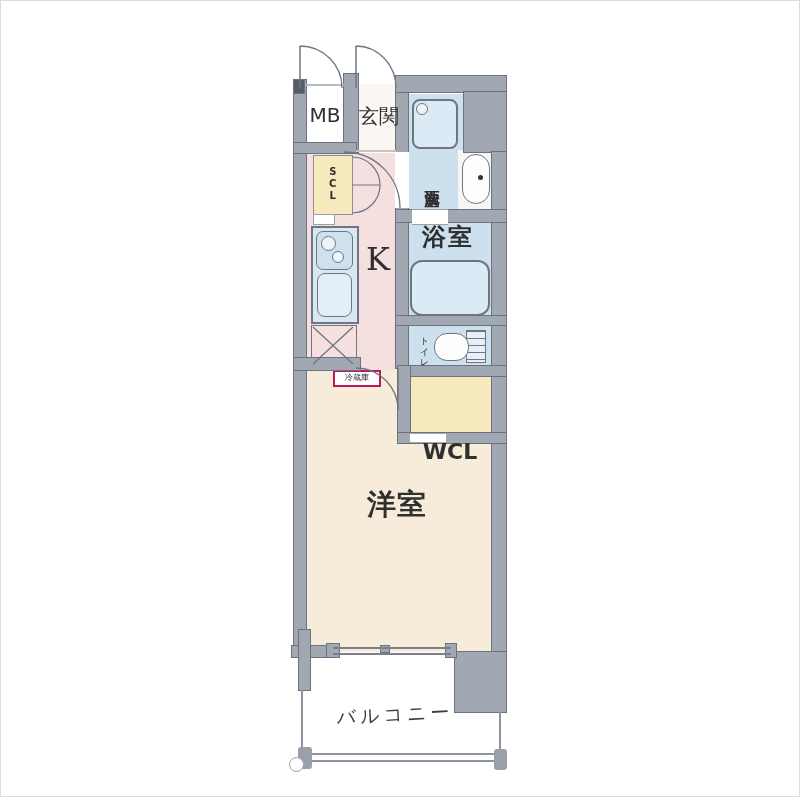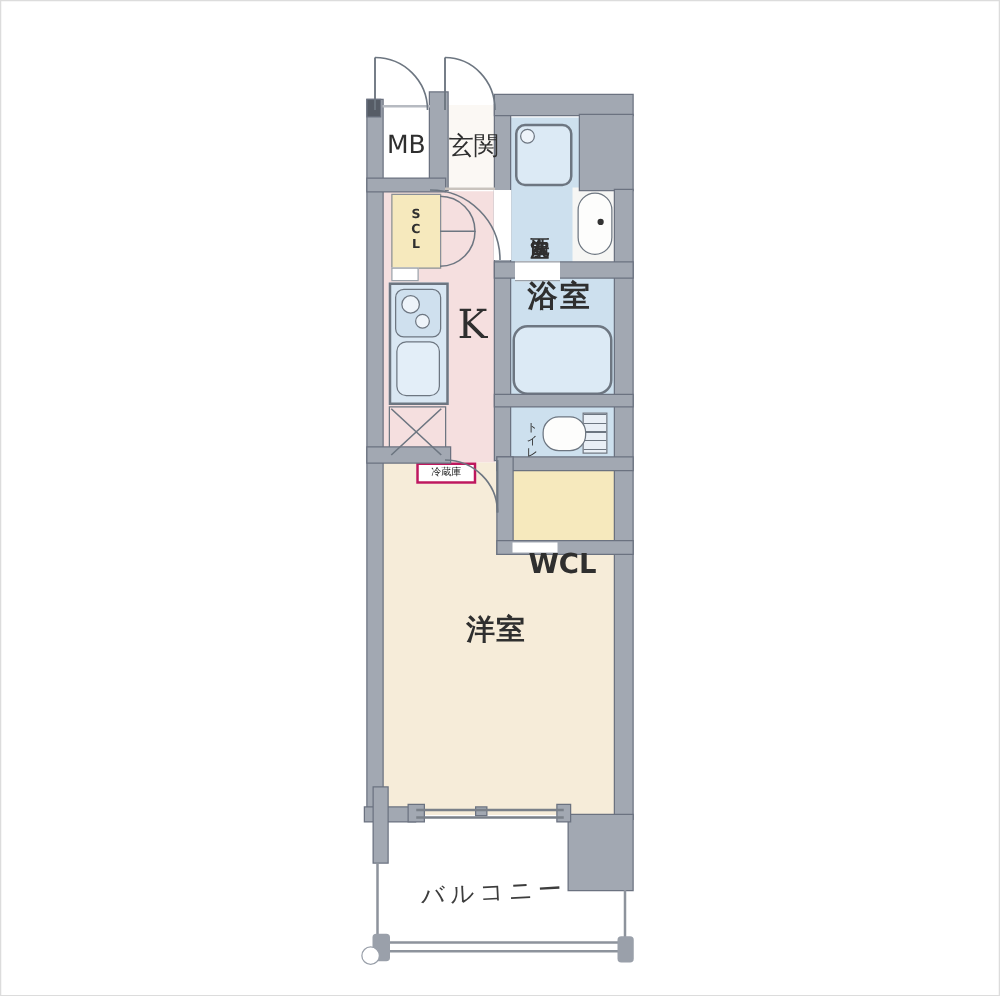--- a/index.html
+++ b/index.html
@@ -111,16 +111,16 @@
   </svg>
 
   <div class="lbl" style="left:304px;top:102px;width:42px;height:26px;font-size:20px;font-weight:500;">MB</div>
   <div class="lbl" style="left:356px;top:104px;width:46px;height:24px;font-size:20px;font-weight:400;">玄関</div>
   <div class="lbl vtext" style="left:325px;top:158px;width:14px;height:52px;font-size:10px;font-weight:600;letter-spacing:1px;">SCL</div>
   <div class="lbl vtext" style="left:422px;top:148px;width:18px;height:62px;font-size:15px;font-weight:600;">洗面室</div>
   <div class="lbl" style="left:412px;top:226px;width:72px;height:24px;font-size:24px;font-weight:700;letter-spacing:2px;">浴室</div>
   <div class="lbl" style="left:362px;top:240px;width:32px;height:40px;font-size:32px;font-family:'DejaVu Serif','Liberation Serif',serif;">K</div>
   <div class="lbl vtext" style="left:418px;top:328px;width:12px;height:36px;font-size:9px;">トイレ</div>
   <div class="lbl" style="left:414px;top:392px;width:72px;height:26px;font-size:22px;font-weight:600;margin-top:47px;">WCL</div>
-  <div class="lbl" style="left:347px;top:490px;width:100px;height:28px;font-size:23px;font-weight:600;letter-spacing:1px;">洋室</div>
+  <div class="lbl" style="left:347px;top:490px;width:100px;height:28px;font-size:29px;font-weight:600;letter-spacing:1px;">洋室</div>
   <div class="lbl" style="left:330px;top:702px;width:130px;height:26px;font-size:19px;font-weight:500;letter-spacing:4px;transform:rotate(-3deg);color:#3d3d3d;">バルコニー</div>
 
 </div>
 
 </body></html>

